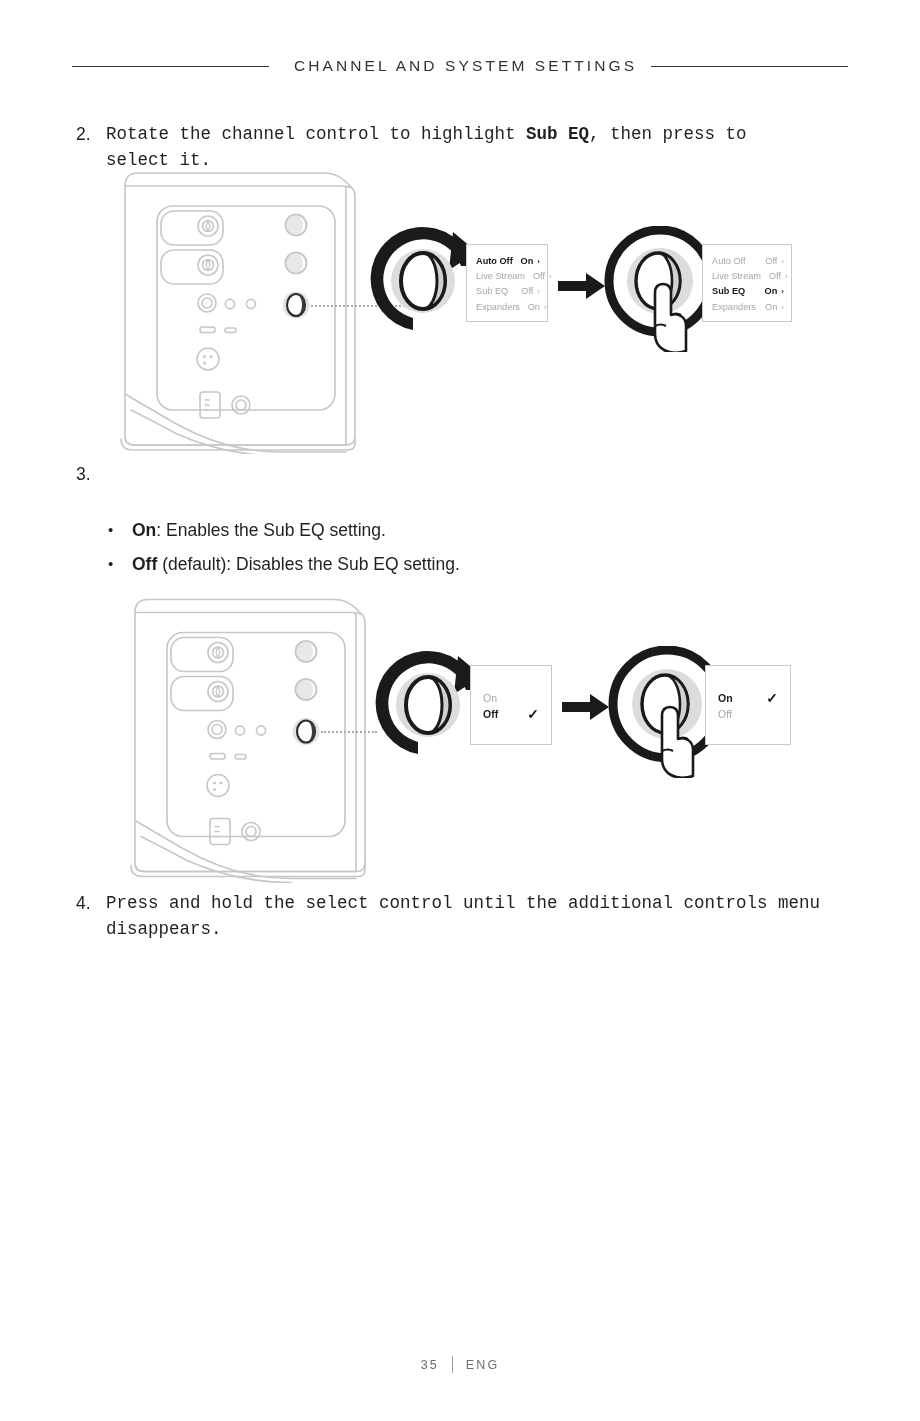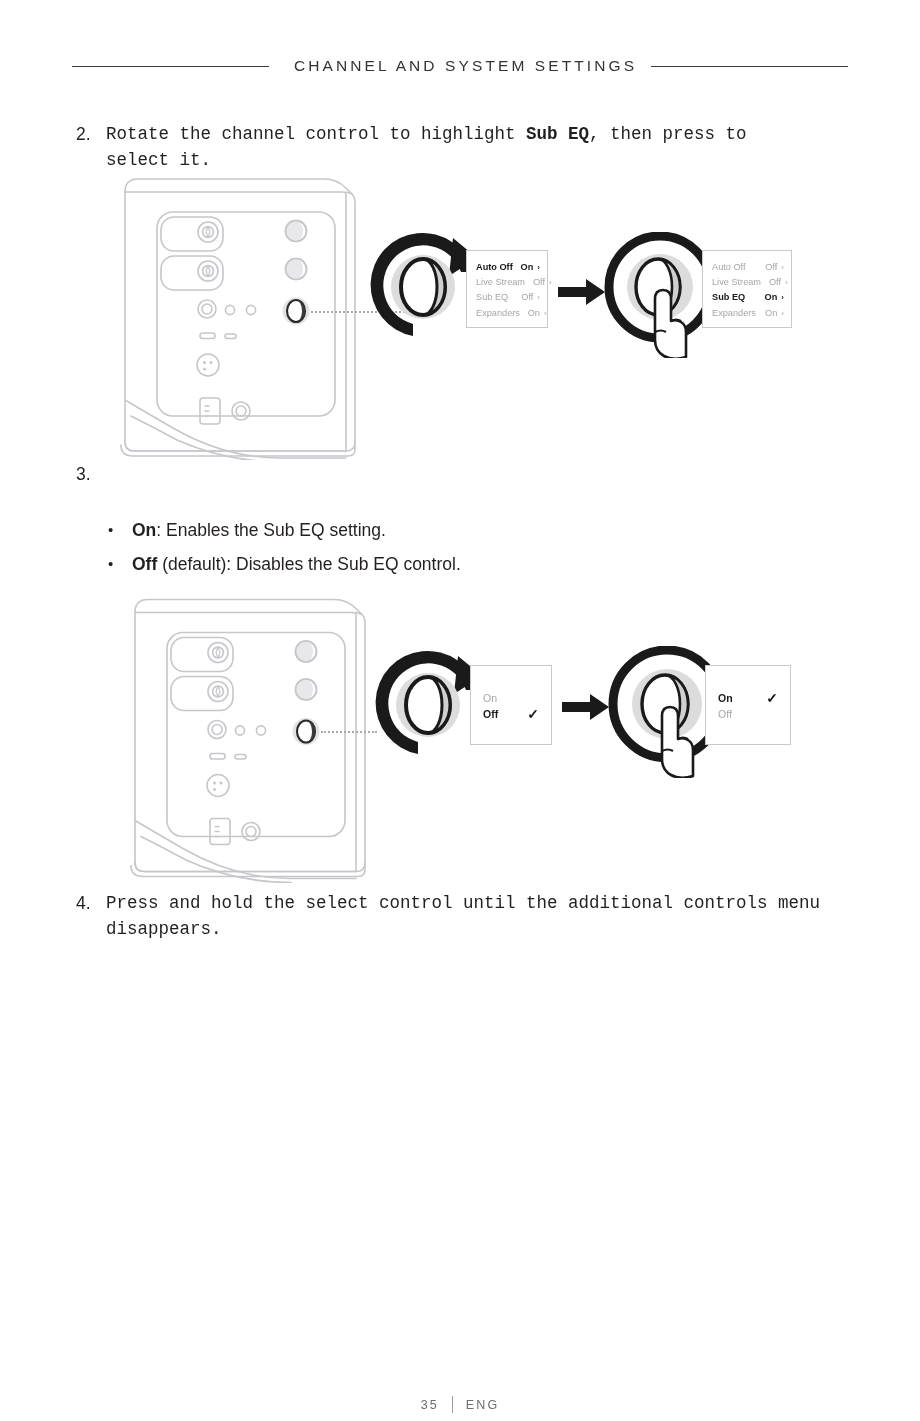--- a/index.html
+++ b/index.html
@@ -83,21 +83,21 @@
     width: 24px;
     flex: 0 0 24px;
     text-align: left;
     font-size: 15px;
     line-height: 26px;
   }
   .bullet b { font-weight: 700; }
 
   
   .figure { position: absolute; }
-  #fig1 { top: 170px; left: 115px; width: 700px; height: 290px; }
+  #fig1 { top: 164px; left: 115px; width: 700px; height: 290px; }
   #fig2 { top: 588px; left: 125px; width: 690px; height: 295px; }
 
   .speaker { position: absolute; top: 0; left: 0; }
 
   .dotline {
     position: absolute;
     height: 0;
     border-top: 2px dotted #a9a9ad;
   }
 
@@ -167,21 +167,20 @@
     top: 1356px;
     left: 0;
     width: 920px;
     display: flex;
     justify-content: center;
     align-items: center;
     gap: 13px;
     font-size: 12.5px;
     letter-spacing: 2.1px;
     color: #6d6d72;
-    margin-top: 40px;
   }
   .footer .divider {
     width: 1px;
     height: 17px;
     background: #9b9ba0;
   }
 </style>
 </head>
 <body>
 
@@ -321,21 +320,21 @@
   <div class="num">3.</div>
 </div>
 
 <div class="bullets">
   <div class="bullet">
     <span class="dot">•</span>
     <span><b>On</b><span>: Enables the Sub EQ setting.</span></span>
   </div>
   <div class="bullet">
     <span class="dot">•</span>
-    <span><b>Off</b><span> (default): Disables the Sub EQ control.</span></span>
+    <span><b>Off</b><span> (default): Disables the Sub EQ setting.</span></span>
   </div>
 </div>
 
 <div class="figure" id="fig2">
 
   <svg class="speaker" width="246" height="295" viewBox="0 0 246 290" fill="none" stroke="#c6c6cb" stroke-width="1.6" stroke-linejoin="round" stroke-linecap="round">
     <path d="M10 22 Q10 9 23 9 L209 9 Q222 9 231 18 L237 24 Q240 27 240 33 L240 272 Q240 281 231 281 L19 281 Q10 281 10 272 Z"></path>
     <path d="M10 22 L228 22 Q231 22 231 25 L231 281"></path>
     <path d="M231 22 L237 24"></path>
     <rect x="42" y="42" width="178" height="204" rx="16"></rect>

